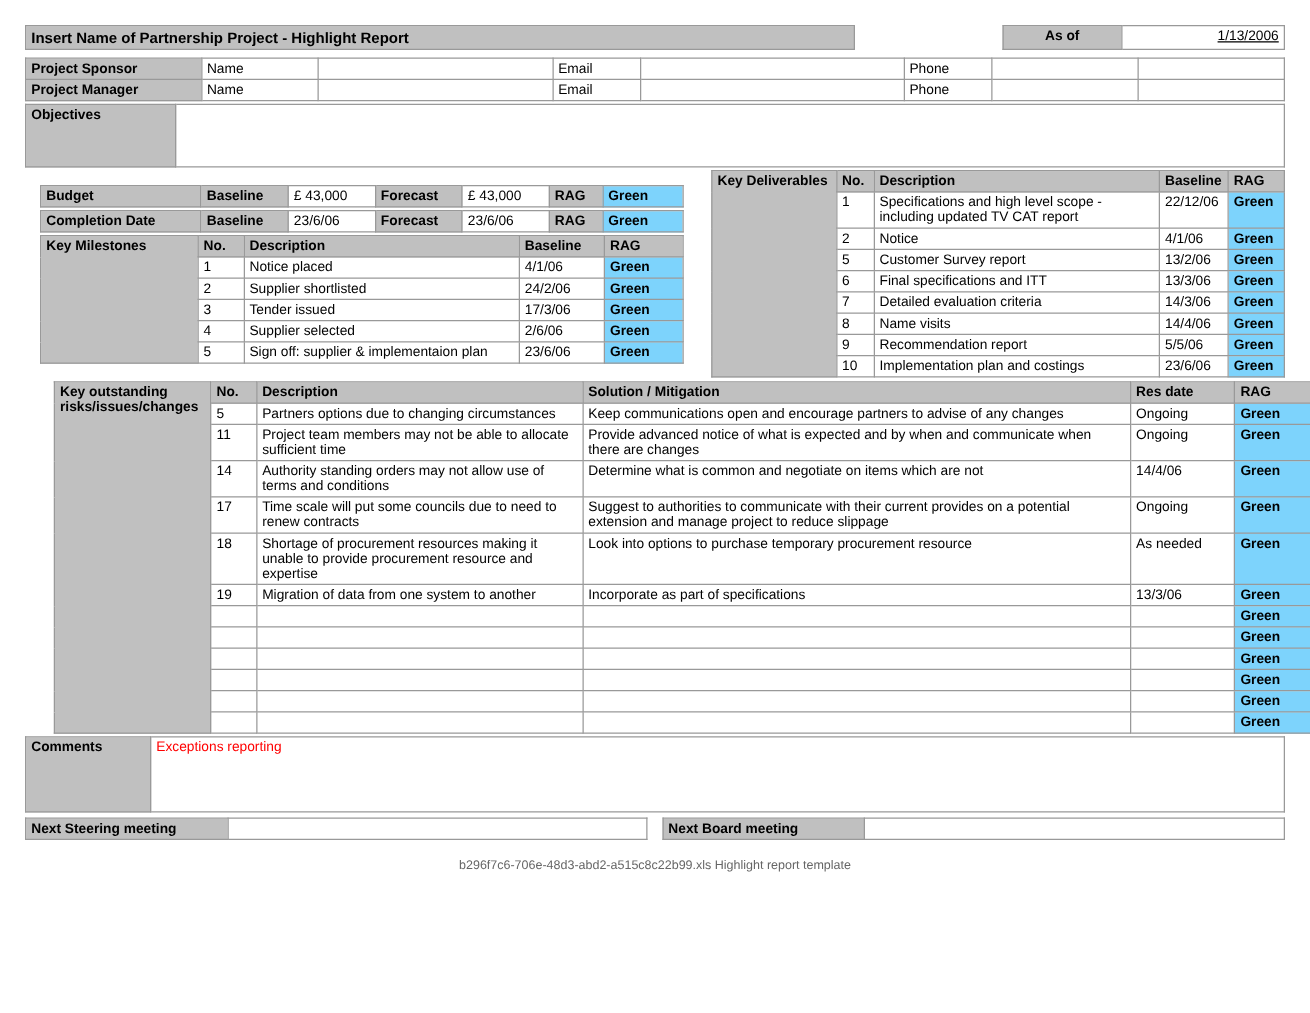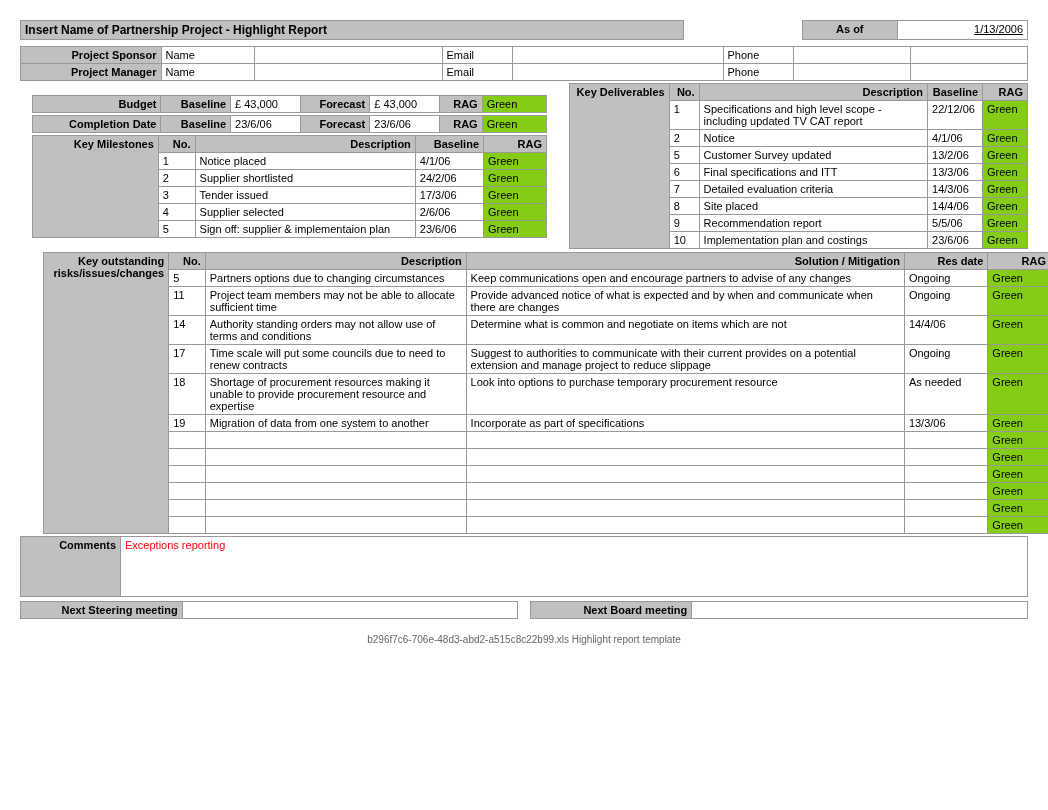--- a/index.html
+++ b/index.html
@@ -16,22 +16,22 @@
     }
     table {
       border-collapse: collapse;
       width: 100%;
     }
     td, th {
       border: 1px solid #999;
       padding: 2px 4px;
       vertical-align: top;
     }
-    .gray-bg { background-color: #c0c0c0; font-weight: bold; text-align: right; }
-    .green-bg { background-color: #84cc16; }
+    .gray-bg { background-color: #c0c0c0; font-weight: bold; }
+    .green-bg { background-color: #7dd3fc; font-weight: bold; }
     .footer-text { text-align: center; color: #666; font-size: 10px; margin-top: 10px; }
   </style>
 </head>
 <body>
 
 <div class="page">
 
   <table style="margin-bottom: 6px;">
     <tbody>
         <tr>
@@ -71,20 +71,28 @@
       <td></td>
       <td>Email</td>
       <td></td>
       <td>Phone</td>
       <td></td>
       <td></td>
     </tr>
   </tbody>
     </table>
 
+  <table style="margin-bottom:2px;">
+    <tbody>
+        <tr>
+      <td class="gray-bg" style="width:120px; vertical-align:top;">Objectives</td>
+      <td style="height:50px;"></td>
+    </tr>
+  </tbody>
+    </table>
 
   <table style="margin-bottom:0; border-collapse:collapse;">
     <tbody>
         <tr>
 
       <td style="width:540px; padding:12px; border:none; vertical-align:top;">
 
         <table style="width:100%; margin-bottom:2px;">
           <colgroup>
             <col style="width:120px">
@@ -208,39 +216,39 @@
             <td class="green-bg">Green</td>
           </tr>
           <tr>
             <td>2</td>
             <td>Notice</td>
             <td>4/1/06</td>
             <td class="green-bg">Green</td>
           </tr>
           <tr>
             <td>5</td>
-            <td>Customer Survey updated</td>
+            <td>Customer Survey report</td>
             <td>13/2/06</td>
             <td class="green-bg">Green</td>
           </tr>
           <tr>
             <td>6</td>
             <td>Final specifications and ITT</td>
             <td>13/3/06</td>
             <td class="green-bg">Green</td>
           </tr>
           <tr>
             <td>7</td>
             <td>Detailed evaluation criteria</td>
             <td>14/3/06</td>
             <td class="green-bg">Green</td>
           </tr>
           <tr>
             <td>8</td>
-            <td>Site placed</td>
+            <td>Name visits</td>
             <td>14/4/06</td>
             <td class="green-bg">Green</td>
           </tr>
           <tr>
             <td>9</td>
             <td>Recommendation report</td>
             <td>5/5/06</td>
             <td class="green-bg">Green</td>
           </tr>
           <tr>

